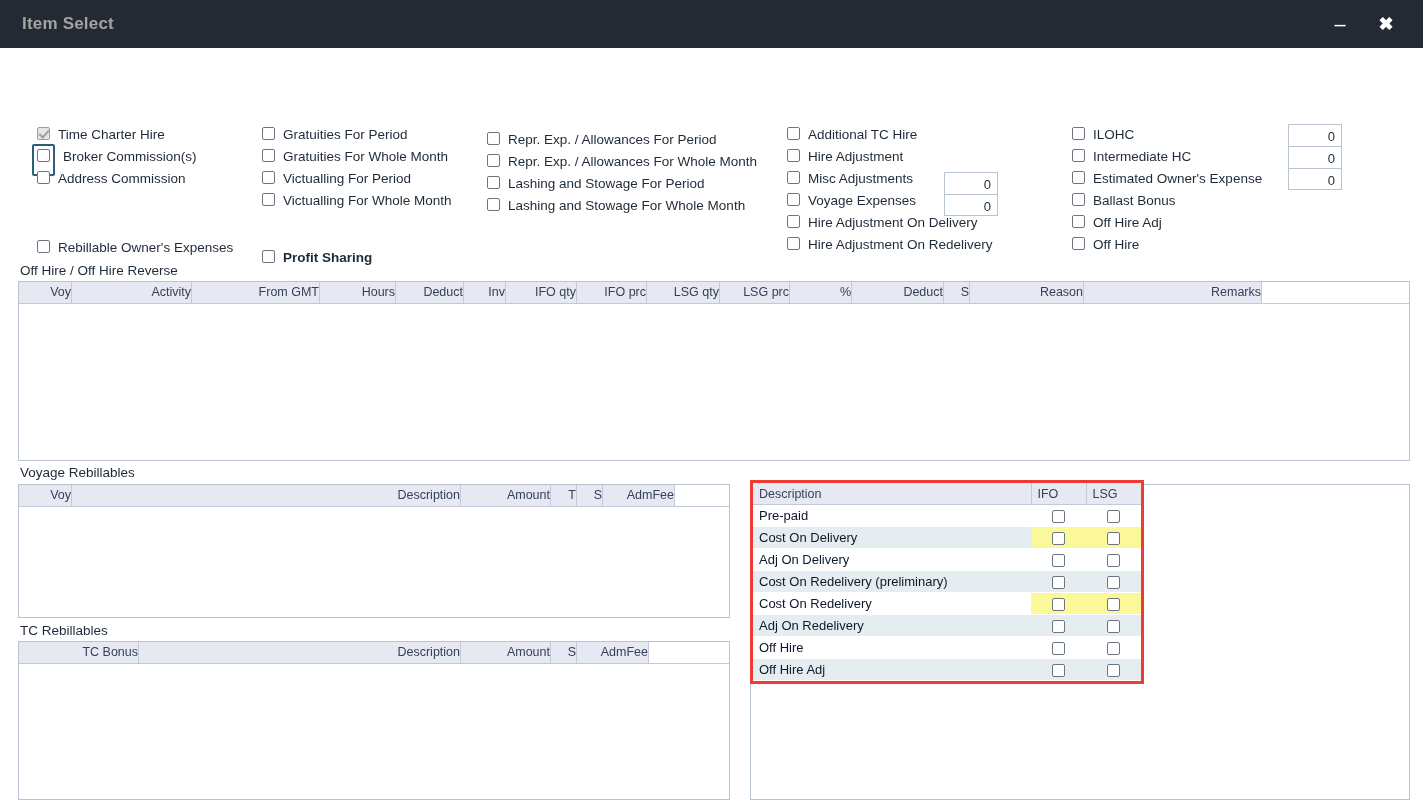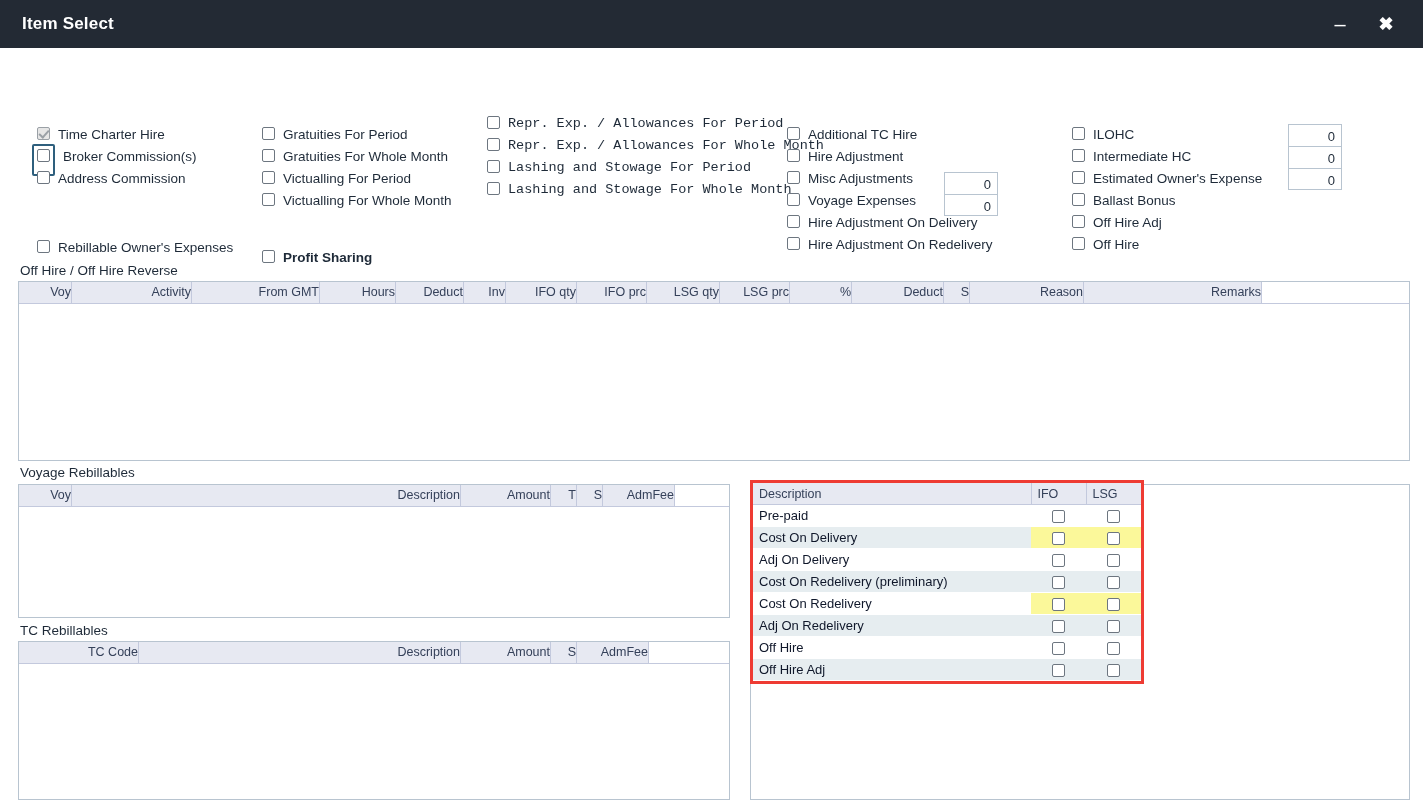--- a/index.html
+++ b/index.html
@@ -20,21 +20,21 @@
   
   .titlebar {
     height: 48px;
     background: #232a34;
     display: flex;
     align-items: center;
     padding: 0 14px 0 22px;
     box-sizing: border-box;
   }
   .title-text {
-    color: #ffffff;
+    color: #a3a3a3;
     font-size: 17px;
     font-weight: bold;
     letter-spacing: 0.2px;
     flex: 1;
   }
   .win-btn {
     width: 46px;
     height: 40px;
     display: flex;
     align-items: center;
@@ -106,21 +106,21 @@
 
   
   .cb-area {
     position: absolute;
     left: 0; top: 0;
     width: 1423px;
   }
   .col { position: absolute; }
   .col1 { left: 37px;   top: 79px; }
   .col2 { left: 262px;  top: 79px; }
-  .col3 { left: 487px;  top: 68px; font-family: Liberation Mono, monospace; }
+  .col3 { left: 487px;  top: 84px; }
   .col4 { left: 787px;  top: 79px; }
   .col5 { left: 1072px; top: 79px; }
   .col-extra-left  { position: absolute; left: 37px;  top: 192px; }
   .col-extra-left2 { position: absolute; left: 262px; top: 202px; font-weight: bold; }
 
   
   .numbox {
     width: 54px;
     height: 22px;
     border: 1px solid #b8c4d0;
@@ -413,21 +413,21 @@
         <div class="hcell" style="width: 26px; flex: 0 0 26px;">S</div>
         <div class="hcell" style="width: 72px; flex: 0 0 72px;">AdmFee</div>
         <div class="hcell filler"></div>
       </div>
     <div class="grid-body"></div>
   </div>
 
   <div class="sec-label lbl-tcreb">TC Rebillables</div>
   <div class="grid grid-tcreb">
     <div class="grid-head">
-        <div class="hcell" style="width: 120px; flex: 0 0 120px;">TC Code</div>
+        <div class="hcell" style="width: 120px; flex: 0 0 120px;">TC Bonus</div>
         <div class="hcell" style="width: 322px; flex: 0 0 322px;">Description</div>
         <div class="hcell" style="width: 90px; flex: 0 0 90px;">Amount</div>
         <div class="hcell" style="width: 26px; flex: 0 0 26px;">S</div>
         <div class="hcell" style="width: 72px; flex: 0 0 72px;">AdmFee</div>
         <div class="hcell filler"></div>
       </div>
     <div class="grid-body"></div>
   </div>
 
   <div class="right-panel"></div>

